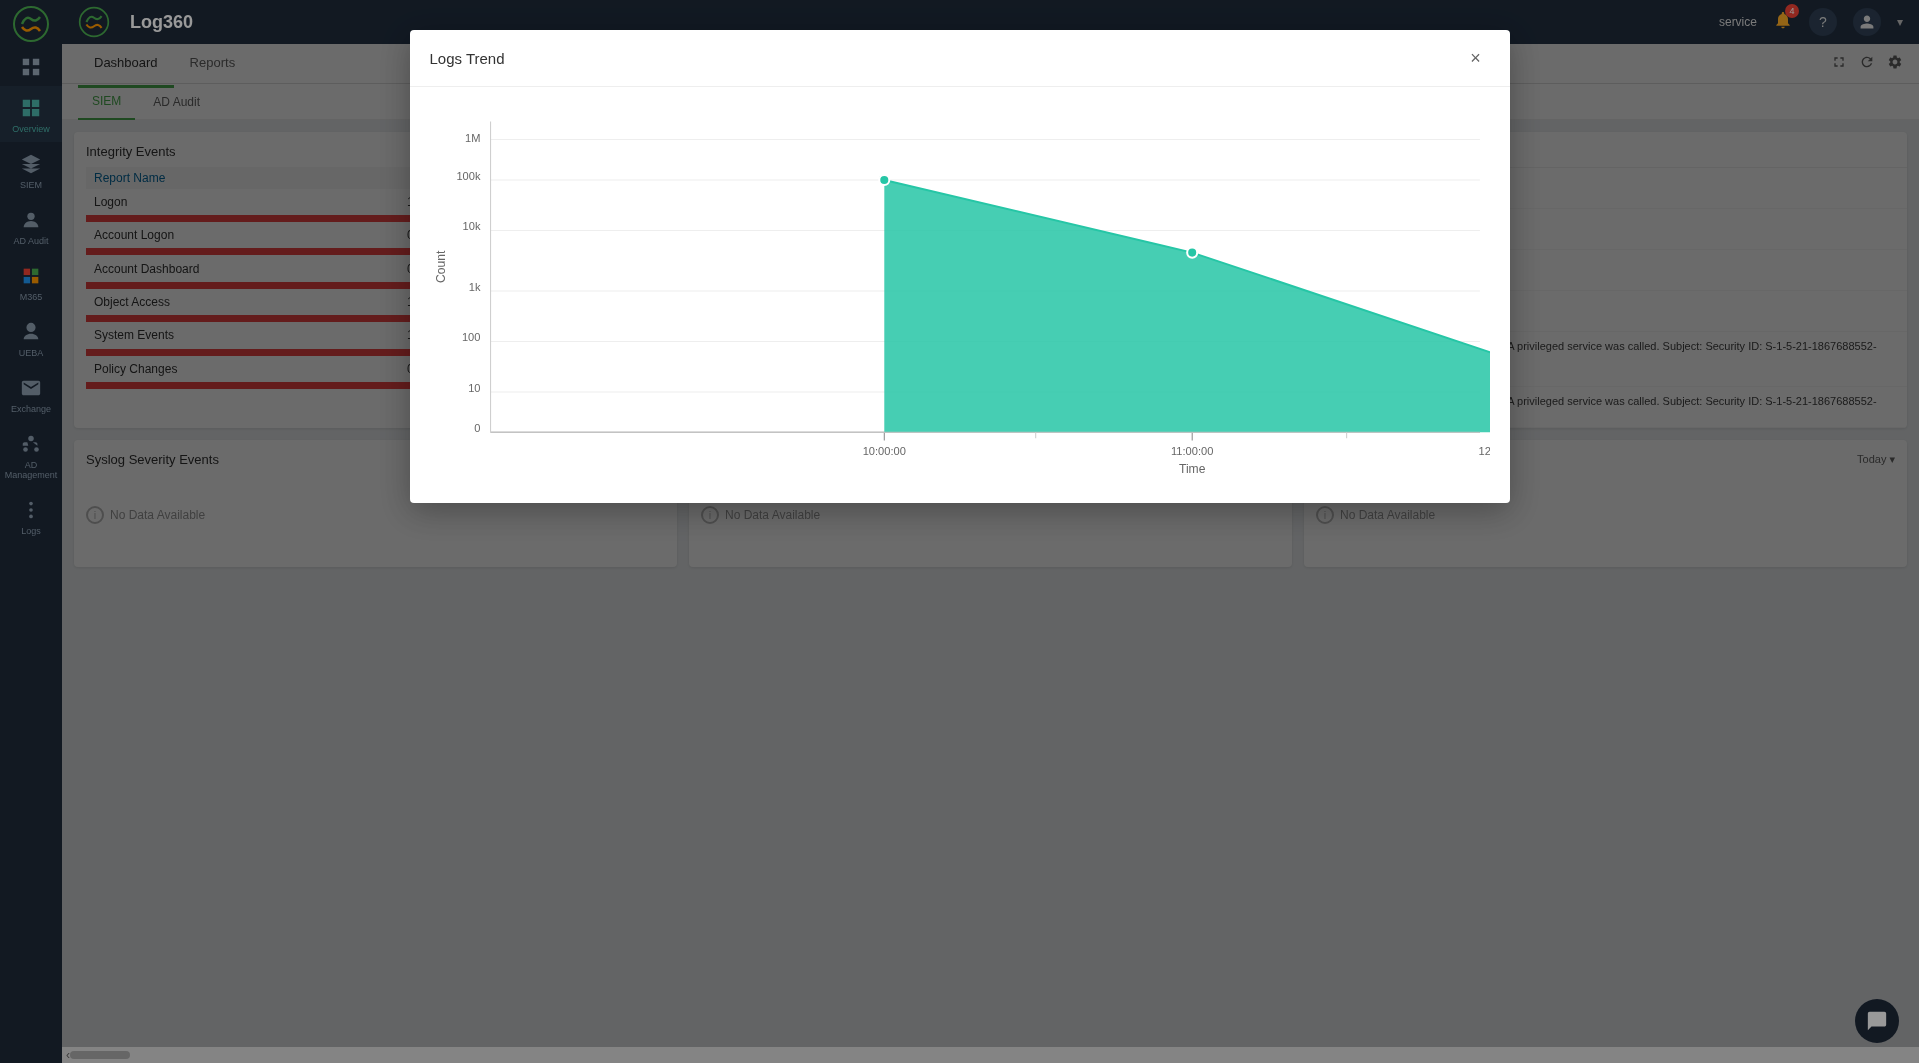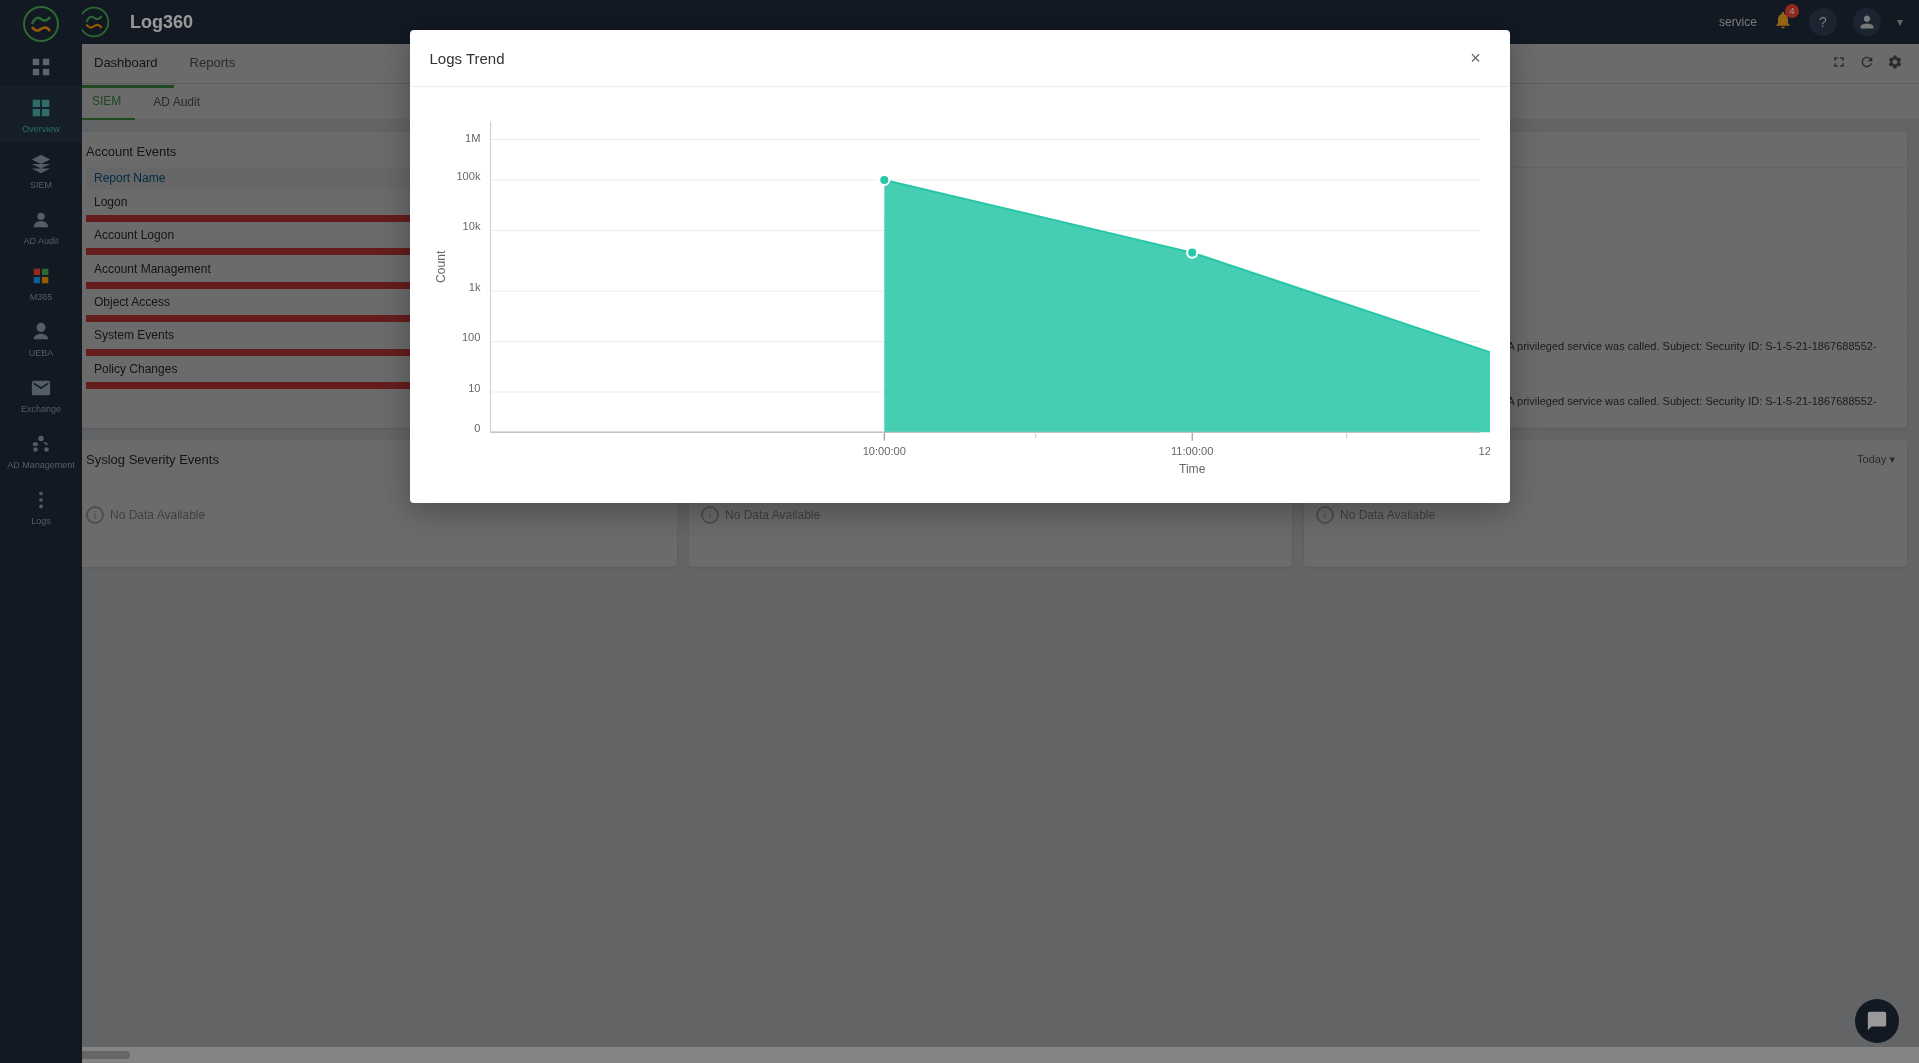--- a/index.html
+++ b/index.html
@@ -1,20 +1,20 @@
 <!DOCTYPE html>
 <html><head>
   <meta charset="utf-8">
   <style>
     * { box-sizing: border-box; margin: 0; padding: 0; }
     body { font-family: 'Segoe UI', Arial, sans-serif; background: #f0f0f0; overflow: hidden; width: 1919px; height: 1063px; }
 
     
     .sidebar {
-      position: fixed; left: 0; top: 0; width: 82px; height: 100%; background: #1e2a3a; display: flex; flex-direction: column; align-items: center; z-index: 10;
+      position: fixed; left: 0; top: 0; width: 62px; height: 100%; background: #1e2a3a; display: flex; flex-direction: column; align-items: center; z-index: 10;
     }
     .sidebar-logo { width: 62px; height: 48px; display: flex; align-items: center; justify-content: center; background: #1e2a3a; }
     .sidebar-grid { width: 100%; display: flex; align-items: center; justify-content: center; padding: 8px 0; cursor: pointer; }
     .sidebar-grid svg { width: 22px; height: 22px; fill: #9ab; }
     .sidebar-item { width: 100%; display: flex; flex-direction: column; align-items: center; padding: 8px 0; cursor: pointer; color: #8a9bac; font-size: 10px; gap: 2px; }
     .sidebar-item.active { background: #253545; color: #4db6ac; }
     .sidebar-icon { width: 28px; height: 28px; display: flex; align-items: center; justify-content: center; }
     .sidebar-label { font-size: 9px; color: inherit; text-align: center; }
 
     
@@ -278,42 +278,42 @@
         </div>
         <svg width="100%" height="90" viewBox="0 0 200 80" preserveAspectRatio="none">
           <polygon points="0,20 60,25 130,40 200,75 200,80 0,80" fill="#26c6a6" opacity="0.8"></polygon>
           <polyline points="0,20 60,25 130,40 200,75" fill="none" stroke="#26c6a6" stroke-width="1.5"></polyline>
         </svg>
       </div>
     </div>
 
     <div class="widget" style="grid-row: 1 / 3;">
       <div class="widget-header">
-        <span class="widget-title">Account Events</span>
+        <span class="widget-title">Integrity Events</span>
         <span class="today-badge">Today ▾</span>
       </div>
       <div style="display:flex; gap:16px;">
         <table class="security-table">
           <thead>
             <tr>
               <th>Report Name</th>
               <th></th>
             </tr>
           </thead>
           <tbody>
             <tr>
               <td>Logon</td>
                 <td>189</td>
             </tr>
             <tr>
               <td>Account Logon</td>
                 <td>0</td>
             </tr>
             <tr>
-              <td>Account Management</td>
+              <td>Account Dashboard</td>
                 <td>0</td>
             </tr>
             <tr>
               <td>Object Access</td>
                 <td>1005</td>
             </tr>
             <tr>
               <td>System Events</td>
                 <td>17</td>
             </tr>

